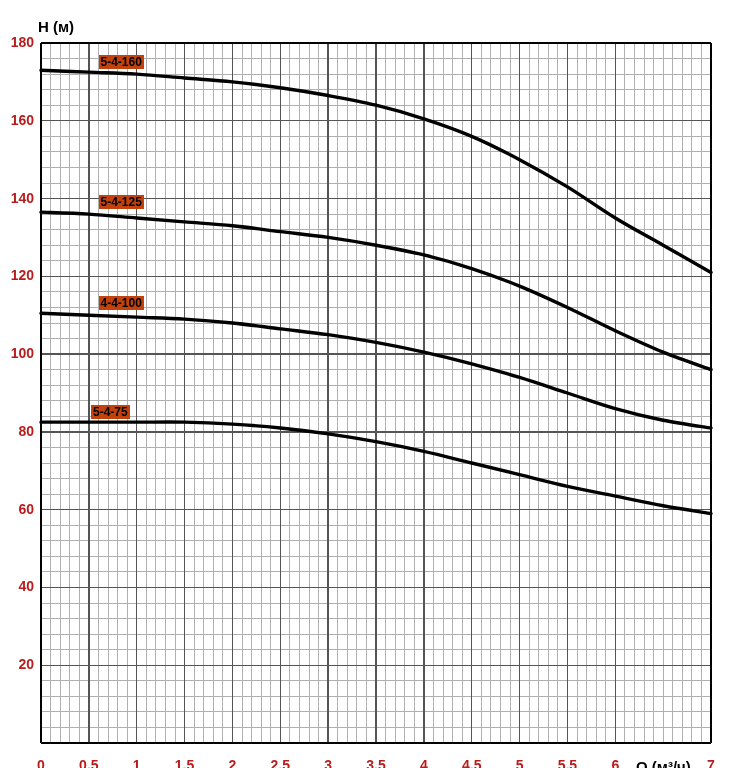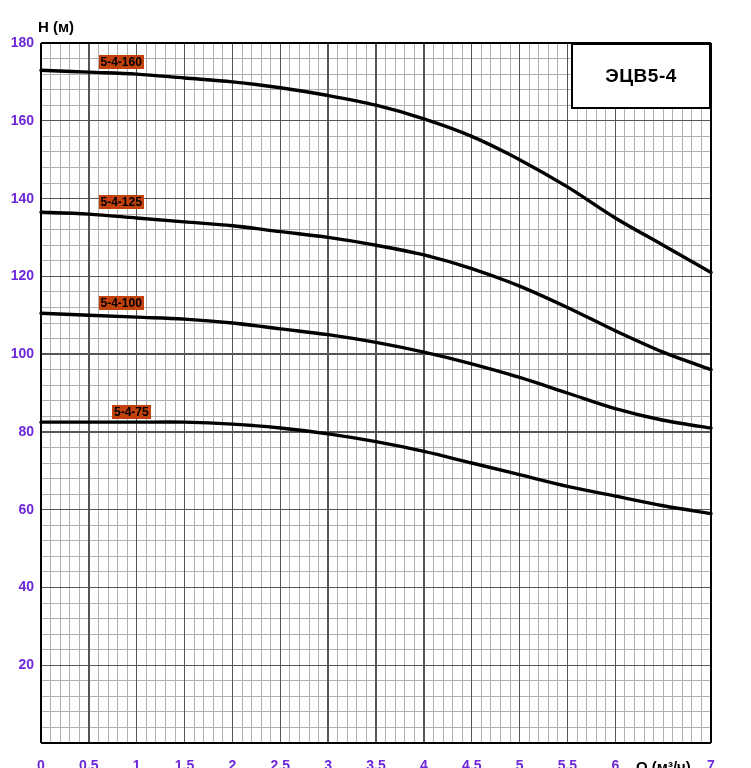--- a/index.html
+++ b/index.html
@@ -34,21 +34,21 @@
     top: 2px;
   }
   #x-axis-title {
     left: 636px;
     top: 742px;
   }
   .tick-label {
     position: absolute;
     font-size: 14px;
     font-weight: bold;
-    color: #6d28d9;
+    color: #b91c1c;
     white-space: nowrap;
     text-align: right;
   }
   .ytick {
     width: 34px;
     text-align: right;
   }
   .xtick {
     text-align: center;
     width: 40px;
@@ -235,25 +235,20 @@
       <line x1="41" y1="727" x2="711" y2="727" stroke="#000000" stroke-width="2.2" shape-rendering="crispEdges"></line>
       <path d="M 41.00 54.22 C 48.98 54.55, 72.90 55.52, 88.86 56.17 C 104.81 56.81, 120.76 57.14, 136.71 58.11 C 152.67 59.08, 168.62 60.70, 184.57 62.00 C 200.52 63.30, 216.48 64.27, 232.43 65.89 C 248.38 67.51, 264.33 69.45, 280.29 71.72 C 296.24 73.99, 312.19 76.58, 328.14 79.50 C 344.10 82.42, 360.05 85.33, 376.00 89.22 C 391.95 93.11, 407.90 97.65, 423.86 102.83 C 439.81 108.02, 455.76 113.53, 471.71 120.33 C 487.67 127.14, 503.62 135.24, 519.57 143.67 C 535.52 152.09, 551.48 161.17, 567.43 170.89 C 583.38 180.61, 599.33 192.28, 615.29 202.00 C 631.24 211.72, 647.19 220.15, 663.14 229.22 C 679.10 238.30, 703.02 251.91, 711.00 256.44" fill="none" stroke="#000000" stroke-width="3.4" stroke-linecap="round"></path>
       <path d="M 41.00 196.17 C 48.98 196.49, 72.90 197.14, 88.86 198.11 C 104.81 199.08, 120.76 200.70, 136.71 202.00 C 152.67 203.30, 168.62 204.59, 184.57 205.89 C 200.52 207.19, 216.48 208.16, 232.43 209.78 C 248.38 211.40, 264.33 213.67, 280.29 215.61 C 296.24 217.56, 312.19 219.18, 328.14 221.44 C 344.10 223.71, 360.05 226.31, 376.00 229.22 C 391.95 232.14, 407.90 235.06, 423.86 238.94 C 439.81 242.83, 455.76 247.37, 471.71 252.56 C 487.67 257.74, 503.62 263.57, 519.57 270.06 C 535.52 276.54, 551.48 283.99, 567.43 291.44 C 583.38 298.90, 599.33 307.32, 615.29 314.78 C 631.24 322.23, 647.19 329.69, 663.14 336.17 C 679.10 342.65, 703.02 350.75, 711.00 353.67" fill="none" stroke="#000000" stroke-width="3.4" stroke-linecap="round"></path>
       <path d="M 41.00 297.28 C 48.98 297.60, 72.90 298.57, 88.86 299.22 C 104.81 299.87, 120.76 300.52, 136.71 301.17 C 152.67 301.81, 168.62 302.14, 184.57 303.11 C 200.52 304.08, 216.48 305.38, 232.43 307.00 C 248.38 308.62, 264.33 310.89, 280.29 312.83 C 296.24 314.78, 312.19 316.40, 328.14 318.67 C 344.10 320.94, 360.05 323.53, 376.00 326.44 C 391.95 329.36, 407.90 332.60, 423.86 336.17 C 439.81 339.73, 455.76 343.62, 471.71 347.83 C 487.67 352.05, 503.62 356.58, 519.57 361.44 C 535.52 366.31, 551.48 371.81, 567.43 377.00 C 583.38 382.19, 599.33 388.02, 615.29 392.56 C 631.24 397.09, 647.19 400.98, 663.14 404.22 C 679.10 407.46, 703.02 410.70, 711.00 412.00" fill="none" stroke="#000000" stroke-width="3.4" stroke-linecap="round"></path>
       <path d="M 41.00 406.17 C 48.98 406.17, 72.90 406.17, 88.86 406.17 C 104.81 406.17, 120.76 406.17, 136.71 406.17 C 152.67 406.17, 168.62 405.84, 184.57 406.17 C 200.52 406.49, 216.48 407.14, 232.43 408.11 C 248.38 409.08, 264.33 410.38, 280.29 412.00 C 296.24 413.62, 312.19 415.56, 328.14 417.83 C 344.10 420.10, 360.05 422.69, 376.00 425.61 C 391.95 428.53, 407.90 431.77, 423.86 435.33 C 439.81 438.90, 455.76 443.11, 471.71 447.00 C 487.67 450.89, 503.62 454.78, 519.57 458.67 C 535.52 462.56, 551.48 466.77, 567.43 470.33 C 583.38 473.90, 599.33 476.81, 615.29 480.06 C 631.24 483.30, 647.19 486.86, 663.14 489.78 C 679.10 492.69, 703.02 496.26, 711.00 497.56" fill="none" stroke="#000000" stroke-width="3.4" stroke-linecap="round"></path>
     </svg>
 
   <div class="axis-title" id="y-axis-title">H (м)</div>
   <div class="axis-title" id="x-axis-title">Q (м³/ч)</div>
 
-  <div id="legend-box" style="left: 571px; top: 27px; width: 140px; height: 66px;">
-    <div class="legend-inner">
-      <span id="legend-label">ЭЦВ5-4</span>
-    </div>
-  </div>
 
   <div id="labels-layer">
       <div class="series-label" style="left: 98.5px; top: 39.1111px;">5-4-160</div>
       <div class="series-label" style="left: 98.5px; top: 179.111px;">5-4-125</div>
-      <div class="series-label" style="left: 98.5px; top: 280.222px;">5-4-100</div>
-      <div class="series-label" style="left: 112px; top: 389.111px;">5-4-75</div>
+      <div class="series-label" style="left: 98.5px; top: 280.222px;">4-4-100</div>
+      <div class="series-label" style="left: 91px; top: 389.111px;">5-4-75</div>
     </div>
 <div class="tick-label ytick" style="left: 0px; top: 640.222px;">20</div><div class="tick-label ytick" style="left: 0px; top: 562.444px;">40</div><div class="tick-label ytick" style="left: 0px; top: 484.667px;">60</div><div class="tick-label ytick" style="left: 0px; top: 406.889px;">80</div><div class="tick-label ytick" style="left: 0px; top: 329.111px;">100</div><div class="tick-label ytick" style="left: 0px; top: 251.333px;">120</div><div class="tick-label ytick" style="left: 0px; top: 173.556px;">140</div><div class="tick-label ytick" style="left: 0px; top: 95.7778px;">160</div><div class="tick-label ytick" style="left: 0px; top: 18px;">180</div><div class="tick-label xtick" style="left: 21px; top: 741px;">0</div><div class="tick-label xtick" style="left: 68.8571px; top: 741px;">0,5</div><div class="tick-label xtick" style="left: 116.714px; top: 741px;">1</div><div class="tick-label xtick" style="left: 164.571px; top: 741px;">1,5</div><div class="tick-label xtick" style="left: 212.429px; top: 741px;">2</div><div class="tick-label xtick" style="left: 260.286px; top: 741px;">2,5</div><div class="tick-label xtick" style="left: 308.143px; top: 741px;">3</div><div class="tick-label xtick" style="left: 356px; top: 741px;">3,5</div><div class="tick-label xtick" style="left: 403.857px; top: 741px;">4</div><div class="tick-label xtick" style="left: 451.714px; top: 741px;">4,5</div><div class="tick-label xtick" style="left: 499.571px; top: 741px;">5</div><div class="tick-label xtick" style="left: 547.429px; top: 741px;">5,5</div><div class="tick-label xtick" style="left: 595.286px; top: 741px;">6</div><div class="tick-label xtick" style="left: 691px; top: 741px;">7</div></div>
 
 </body></html>

